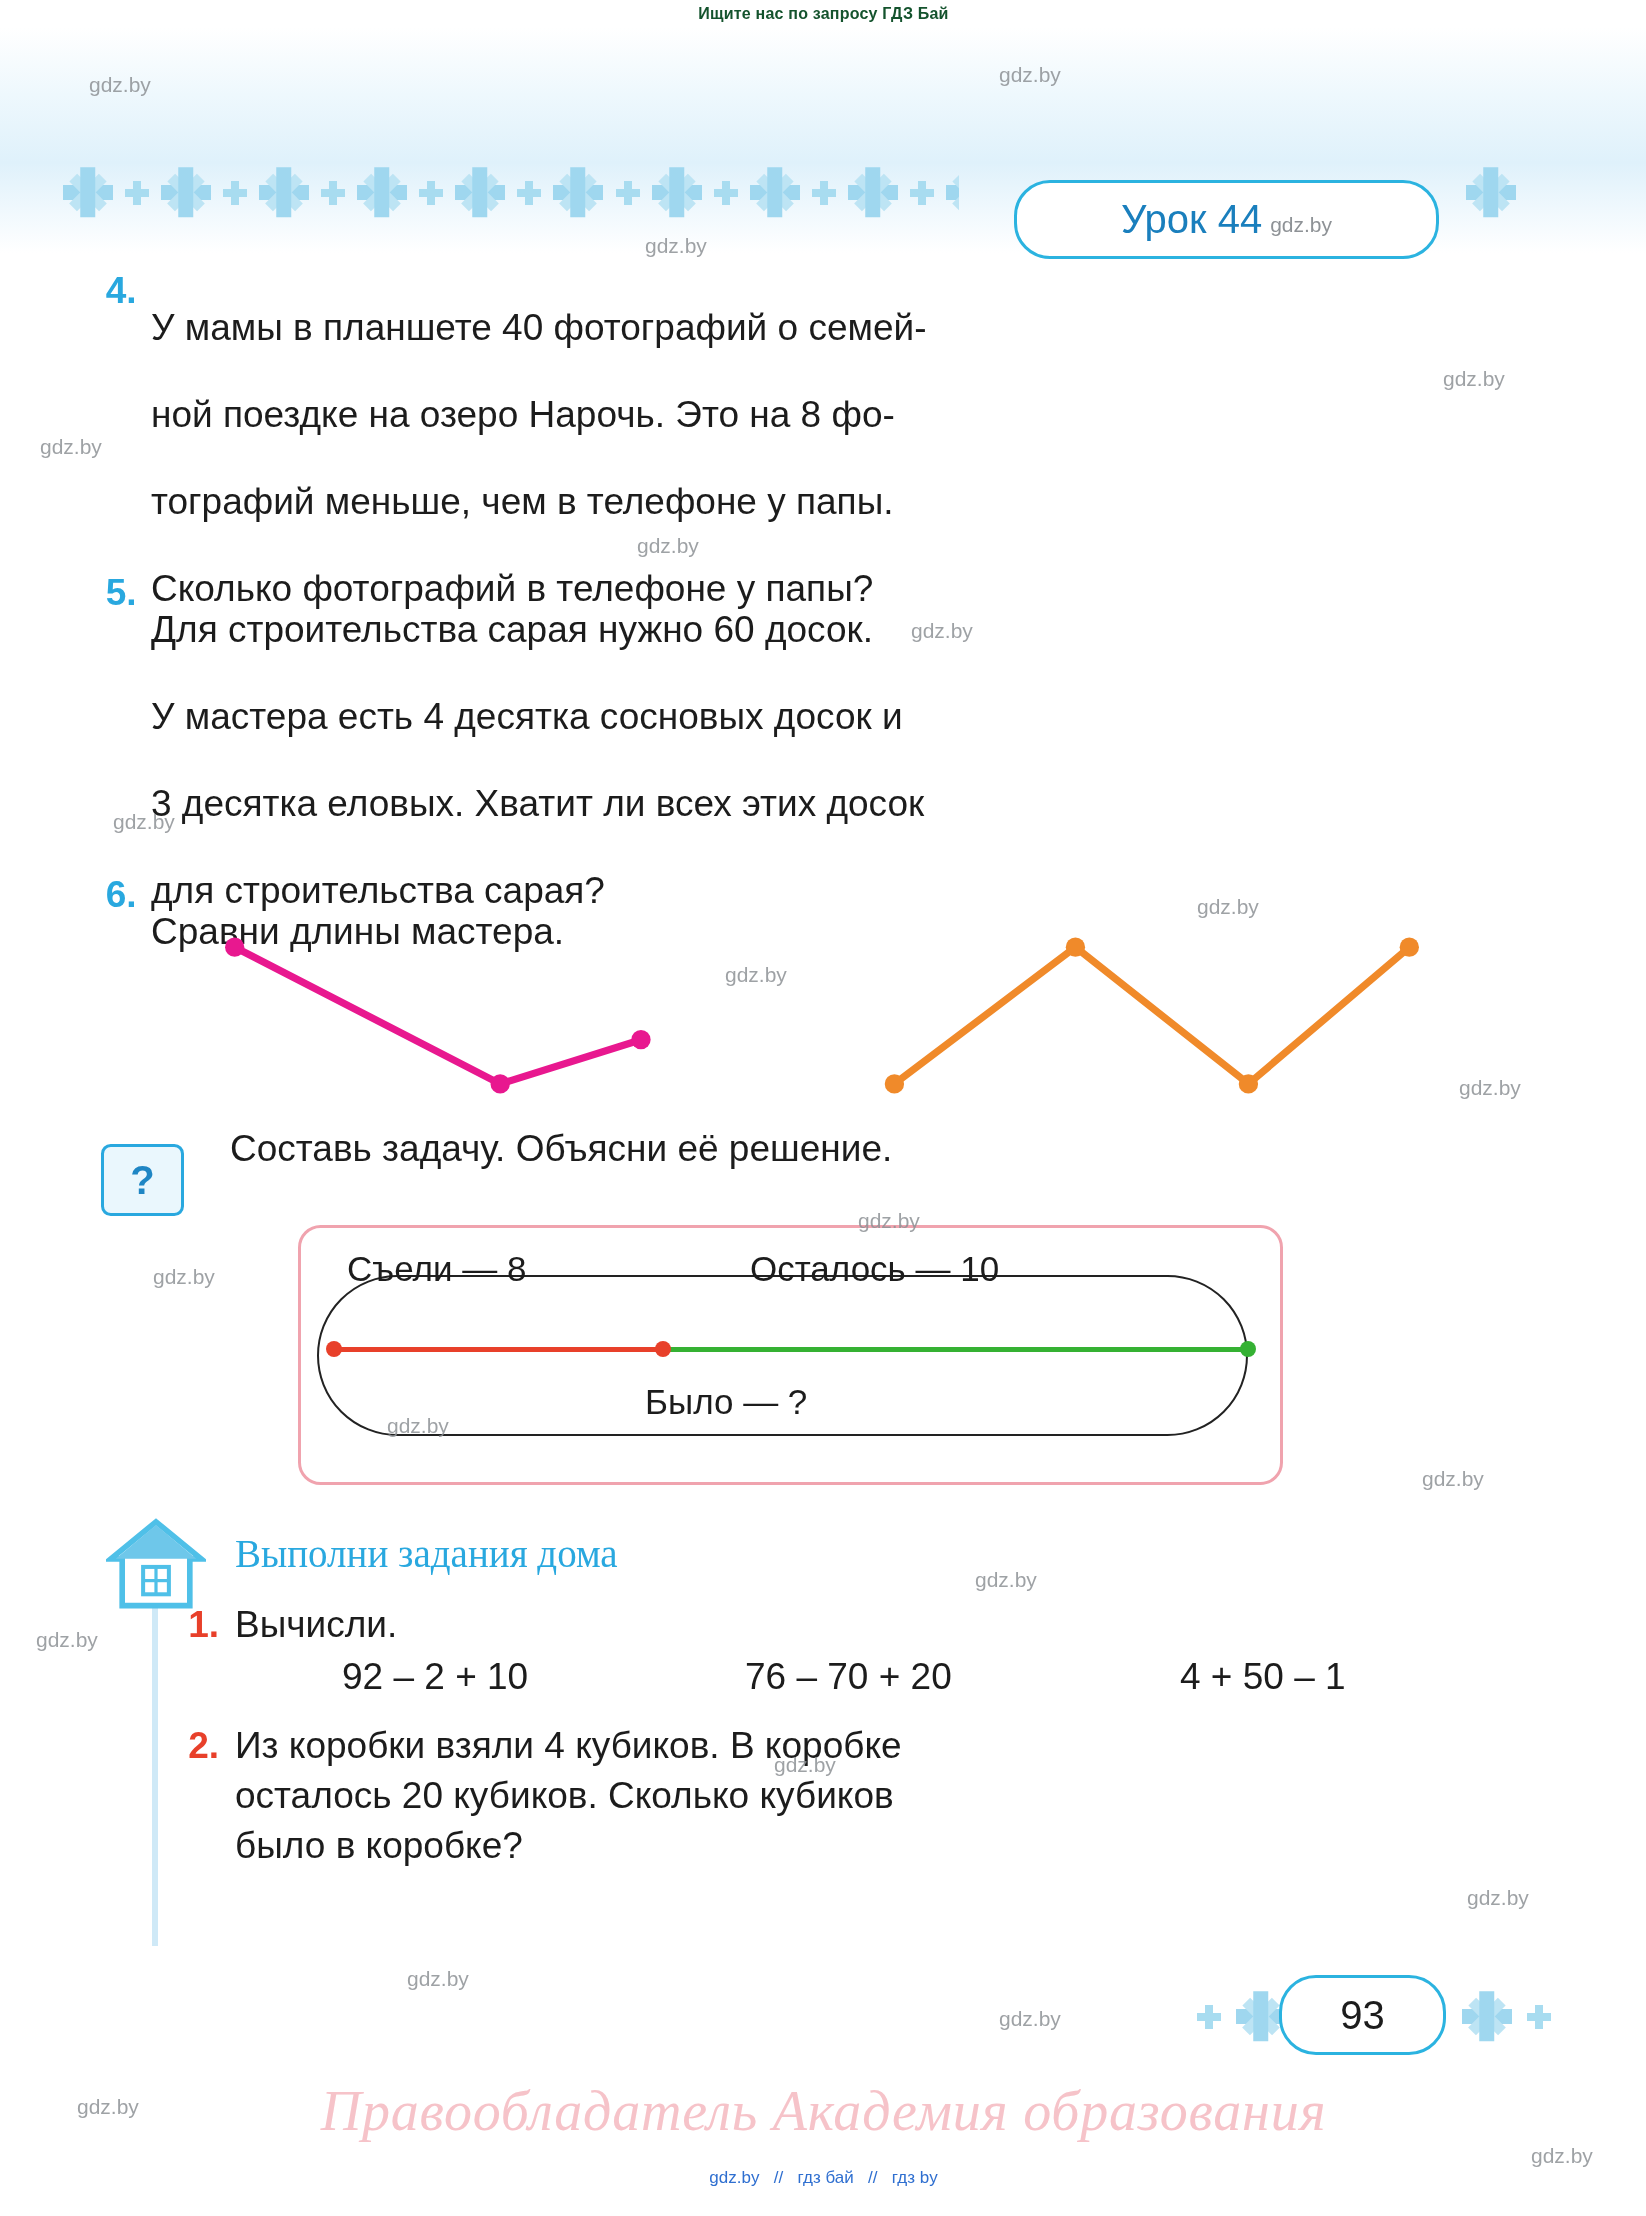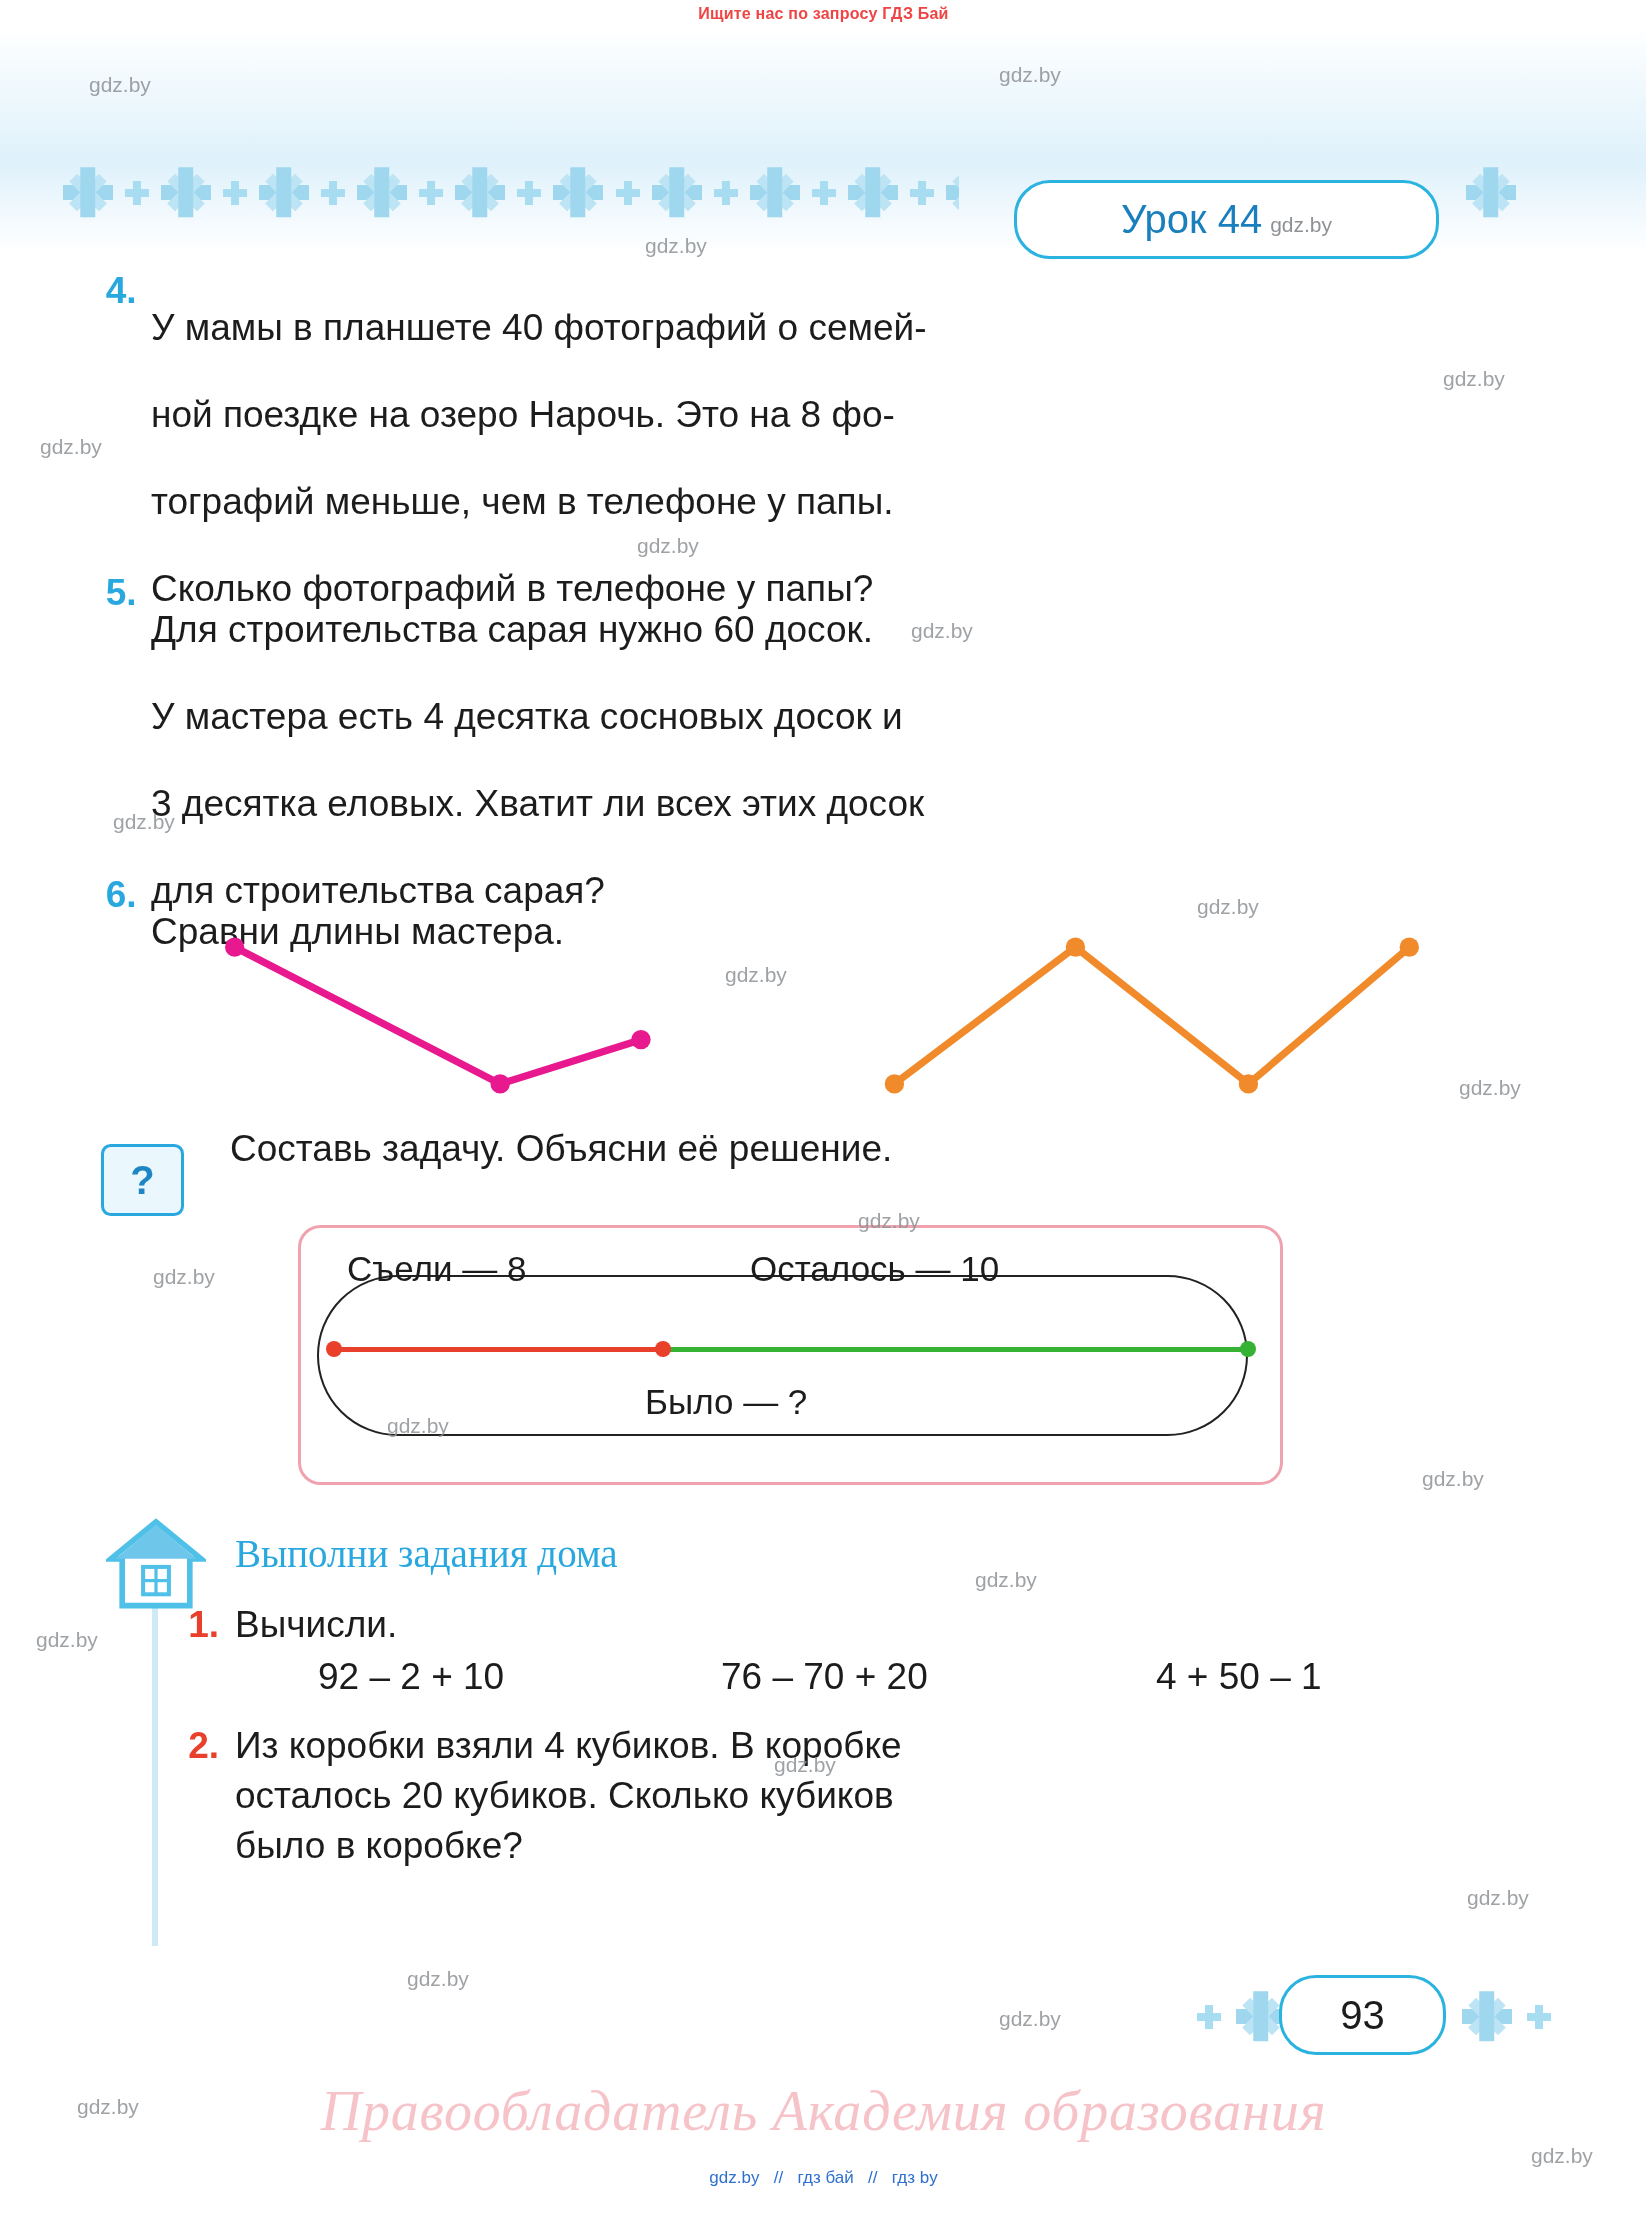--- a/index.html
+++ b/index.html
@@ -20,21 +20,21 @@
   .top-banner {
     position: absolute;
     left: 0; top: 0;
     width: 1647px;
     height: 27px;
     background: #ffffff;
     text-align: center;
   }
   .top-banner span {
     display: inline-block;
-    color: #ef4444;
+    color: #14532d;
     font-size: 16px;
     font-weight: bold;
     line-height: 27px;
     letter-spacing: 0.2px;
   }
 
   
   .header-band {
     position: absolute;
     left: 0; top: 27px;
@@ -250,21 +250,21 @@
   }
   .calc-row {
     position: absolute;
     left: 318px; top: 1656px;
     width: 1128px;
     font-size: 37px;
     color: #1c1c1c;
     display: flex;
   }
   .calc-row span { display: inline-block; }
-  .calc-1 { width: 403px; }
+  .calc-1 { width: 403px; margin-left: 24px; }
   .calc-2 { width: 435px; }
 
   
   .pagenum {
     position: absolute;
     left: 1279px; top: 1975px;
     width: 161px; height: 74px;
     border: 3.2px solid #2bb3e0;
     border-radius: 37px;
     background: #ffffff;

